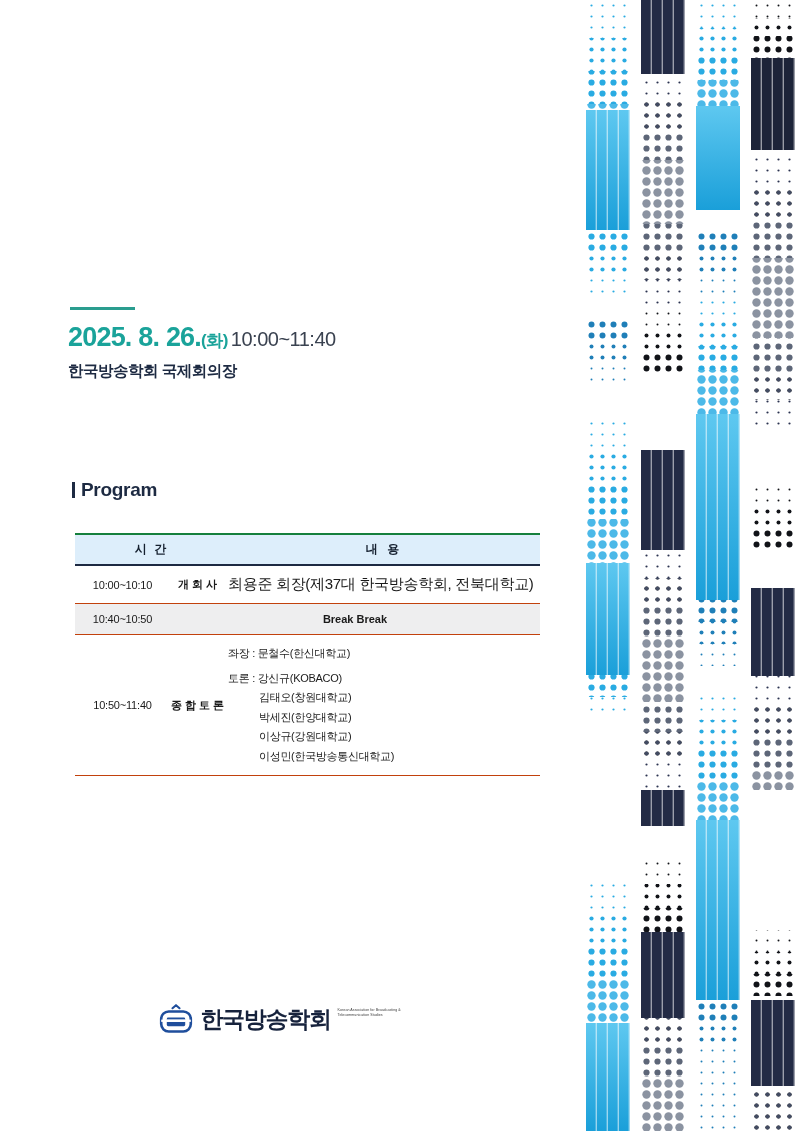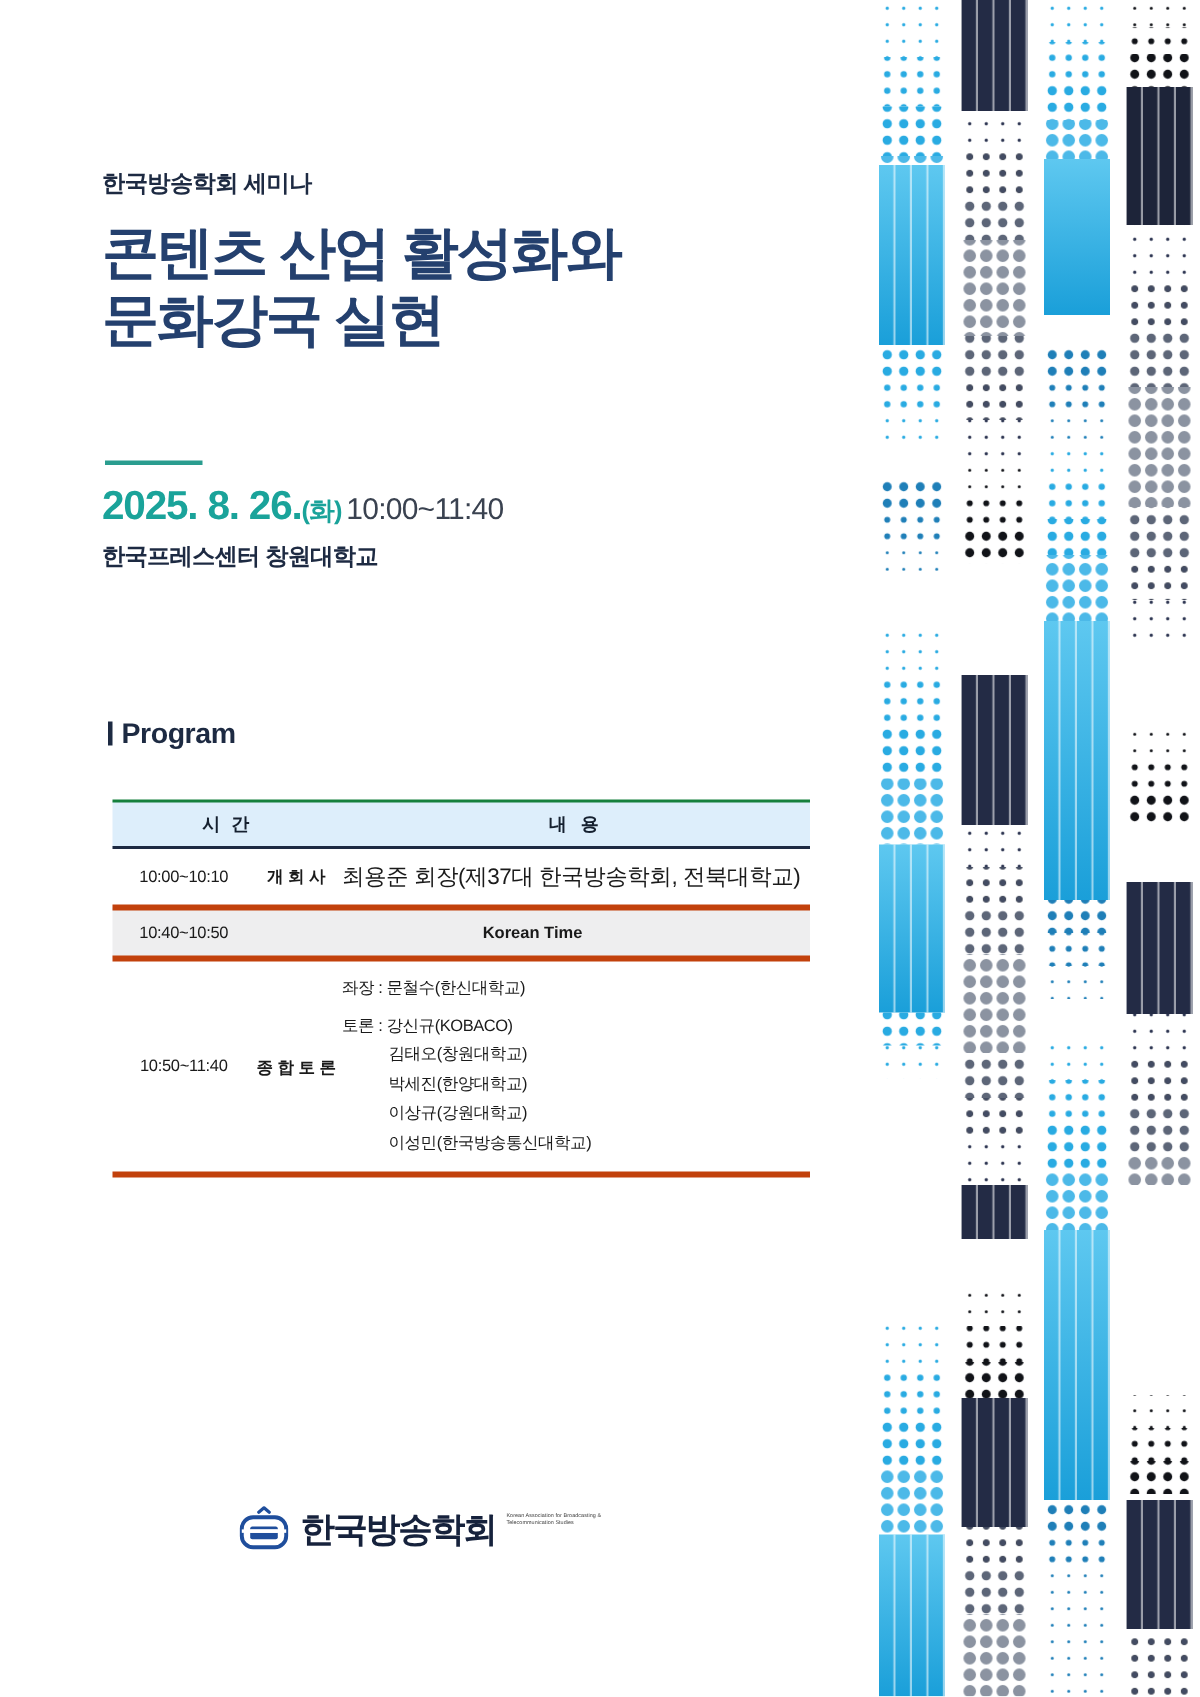--- a/index.html
+++ b/index.html
@@ -108,21 +108,21 @@
     border-bottom:2px solid #1d2a42;
     font-size:12px;
     font-weight:bold;
     color:#15202f;
     padding:6px 0 6px 0;
     letter-spacing:2px;
   }
   table.program thead th.th-body { letter-spacing:3px; }
 
   table.program td {
-    border-bottom:4px solid #c2410c;
+    border-bottom:1px solid #c2410c;
     font-size:11px;
     color:#1a1a1a;
     vertical-align:middle;
     padding:9px 0;
   }
   td.t-time { text-align:center; letter-spacing:-0.2px; white-space:nowrap; }
   td.t-kind { text-align:center; font-weight:bold; letter-spacing:3px; white-space:nowrap; }
   td.t-body { padding-left:4px; }
 
   tr.shade td { background:#eeeeef; }
@@ -362,35 +362,28 @@
       <rect x="176" y="974" width="44" height="22" fill="url(#dK3)"></rect>
       <rect x="176" y="1000" width="44" height="86" fill="#232b45"></rect>
       <rect x="176" y="1000" width="44" height="86" fill="url(#vlines)"></rect>
       <rect x="176" y="1086" width="44" height="45" fill="url(#dN2)"></rect>
     </g>
   </svg>
 </div>
 
 <div id="content">
 
-  <div class="hdr">
-    <div class="hdr-eyebrow">한국방송학회 세미나</div>
-    <div class="hdr-title">
-      <span class="l1">콘텐츠 산업 활성화와</span>
-      <span class="l2">문화강국 실현</span>
-    </div>
-  </div>
 
   <div class="rule"></div>
 
   <div class="dateline">
     <span class="d-date">2025. 8. 26.</span><span class="d-day">(화)</span><span class="d-time">10:00~11:40</span>
   </div>
 
-  <div class="venue">한국프레스센터 창원대학교</div>
+  <div class="venue">한국방송학회 국제회의장</div>
 
   <div class="prog-head">
     <span class="bar"></span><span>Program</span>
   </div>
 
   <table class="program">
     <colgroup>
       <col class="c-time">
         <col class="c-kind">
         <col class="c-body">
@@ -407,21 +400,21 @@
         <td class="t-time">10:00~10:10</td>
         <td class="t-kind">개회사</td>
         <td class="t-body">
           <div class="plain">최용준 회장(제37대 한국방송학회, 전북대학교)</div>
         </td>
       </tr>
 
 
       <tr class="shade">
         <td class="t-time">10:40~10:50</td>
-        <td class="t-body" colspan="2">Korean Time</td>
+        <td class="t-body" colspan="2">Break Break</td>
       </tr>
 
       <tr>
         <td class="t-time">10:50~11:40</td>
         <td class="t-kind">종합토론</td>
         <td class="t-body">
           <div class="panel">
             <div class="ln">좌장 : 문철수(한신대학교)</div>
             <div class="gap"></div>
             <div class="ln">토론 : 강신규(KOBACO)</div>

